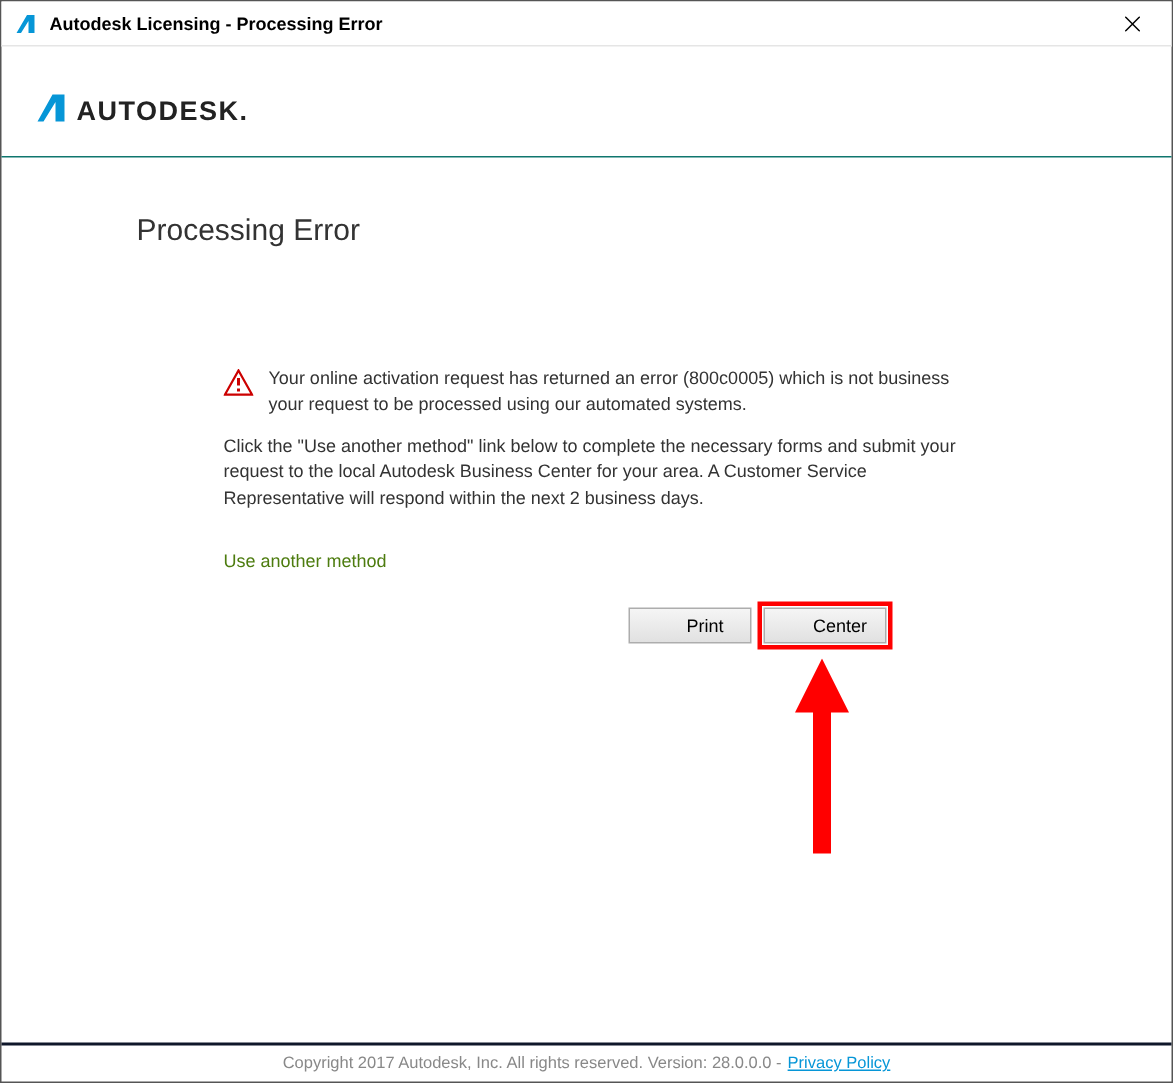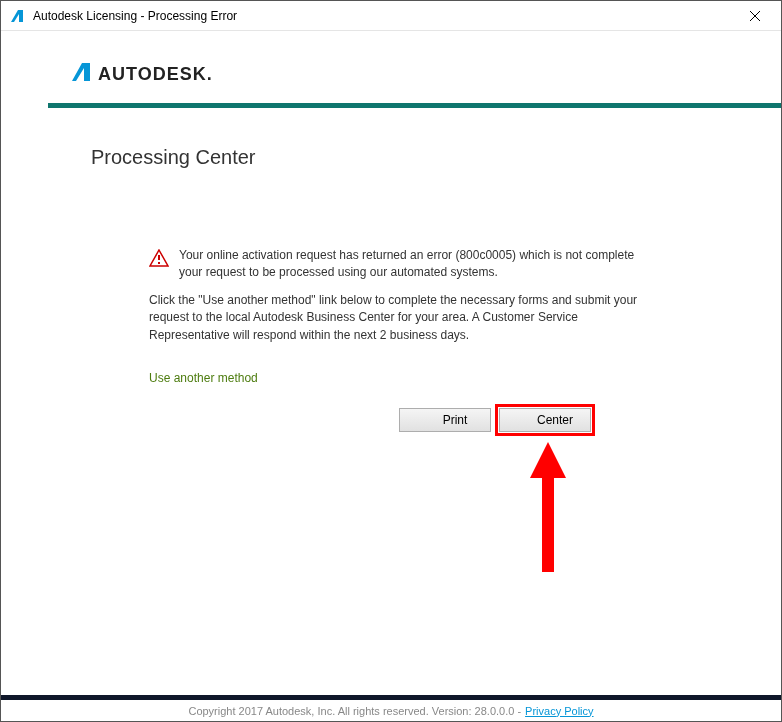--- a/index.html
+++ b/index.html
@@ -19,20 +19,21 @@
       flex-direction: column;
       position: relative;
     }
     .titlebar {
       height: 30px;
       display: flex;
       align-items: center;
       padding: 0 4px 0 8px;
       border-bottom: 1px solid #e5e5e5;
       background: #fff;
+      font-weight: bold;
     }
     .titlebar-icon {
       width: 16px;
       height: 16px;
       margin-right: 8px;
       display: flex;
       align-items: center;
       justify-content: center;
     }
     .titlebar-title {
@@ -45,22 +46,21 @@
       height: 30px;
       display: flex;
       align-items: center;
       justify-content: center;
       font-size: 14px;
       cursor: pointer;
       color: #000;
     }
     .header {
       padding: 30px 0 16px 22px;
-      border-bottom: 5px solid #0f766e;
-      margin-left: 47px;
+      border-bottom: 1px solid #0f766e;
     }
     .brand {
       display: flex;
       align-items: center;
       gap: 6px;
     }
     .brand-text {
       font-size: 18px;
       font-weight: 600;
       letter-spacing: 1px;
@@ -110,42 +110,42 @@
       display: inline-block;
     }
     .button-row {
       position: absolute;
       top: 300px;
       right: 190px;
       display: flex;
       gap: 8px;
     }
     .btn {
-      width: 92px;
+      width: 82px;
       height: 24px;
       font-size: 12px;
       background: linear-gradient(#f5f5f5, #e1e1e1);
       border: 1px solid #adadad;
       cursor: pointer;
       color: #000;
       padding-left: 20px;
     }
     .btn-highlight {
       outline: 3px solid #ff0000;
       outline-offset: 1px;
     }
     .annotation-arrow {
       position: absolute;
       top: 334px;
       right: 210px;
       pointer-events: none;
     }
     .footer {
       height: 26px;
-      border-top: 5px solid #0f172a;
+      border-top: 2px solid #0f172a;
       display: flex;
       align-items: center;
       justify-content: center;
       font-size: 11px;
       color: #888;
       gap: 4px;
     }
     .footer-link {
       color: #0696d7;
       cursor: pointer;
@@ -176,31 +176,31 @@
       <span>
         <svg width="22" height="22" viewBox="0 0 22 22">
           <path d="M2 20 L12 2 L20 2 L20 20 L14 20 L14 7 L6 20 Z" fill="#0696d7"></path>
         </svg>
       </span>
       <span class="brand-text"><span>AUTODESK</span>.</span>
     </div>
   </div>
 
   <div class="content">
-    <h1 class="page-title">Processing Center</h1>
+    <h1 class="page-title">Processing Error</h1>
 
     <div class="message-row">
       <span class="warn-icon">
         <svg width="20" height="18" viewBox="0 0 20 18">
           <path d="M10 1 L19 17 L1 17 Z" fill="none" stroke="#cc0000" stroke-width="1.5"></path>
           <rect x="9" y="6" width="2" height="5" fill="#cc0000"></rect>
           <rect x="9" y="13" width="2" height="2" fill="#cc0000"></rect>
         </svg>
       </span>
-      <div class="message-text">Your online activation request has returned an error (800c0005) which is not complete your request to be processed using our automated systems.</div>
+      <div class="message-text">Your online activation request has returned an error (800c0005) which is not business your request to be processed using our automated systems.</div>
     </div>
 
     <div class="message-sub">Click the "Use another method" link below to complete the necessary forms and submit your request to the local Autodesk Business Center for your area. A Customer Service Representative will respond within the next 2 business days.</div>
 
     <a class="link">Use another method</a>
 
     <div class="button-row">
       <button class="btn">Print</button>
       <button class="btn btn-highlight">Center</button>
     </div>

